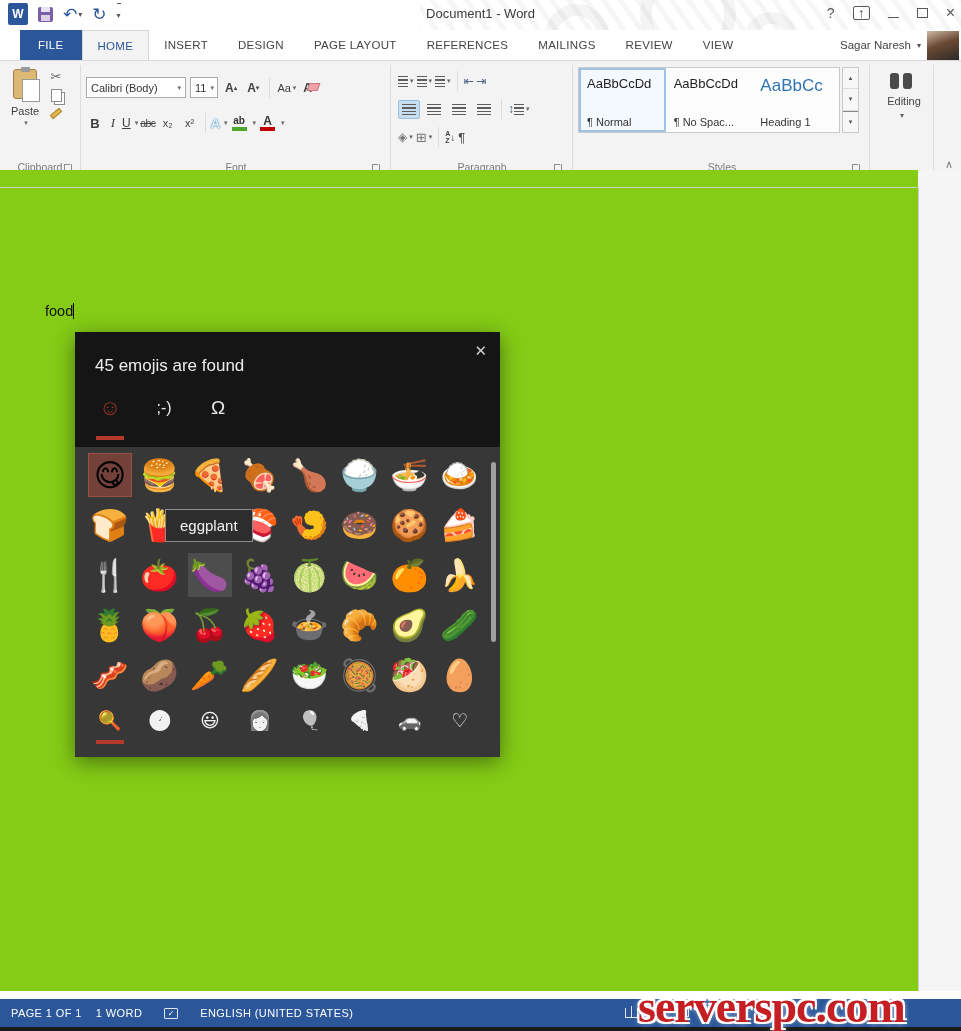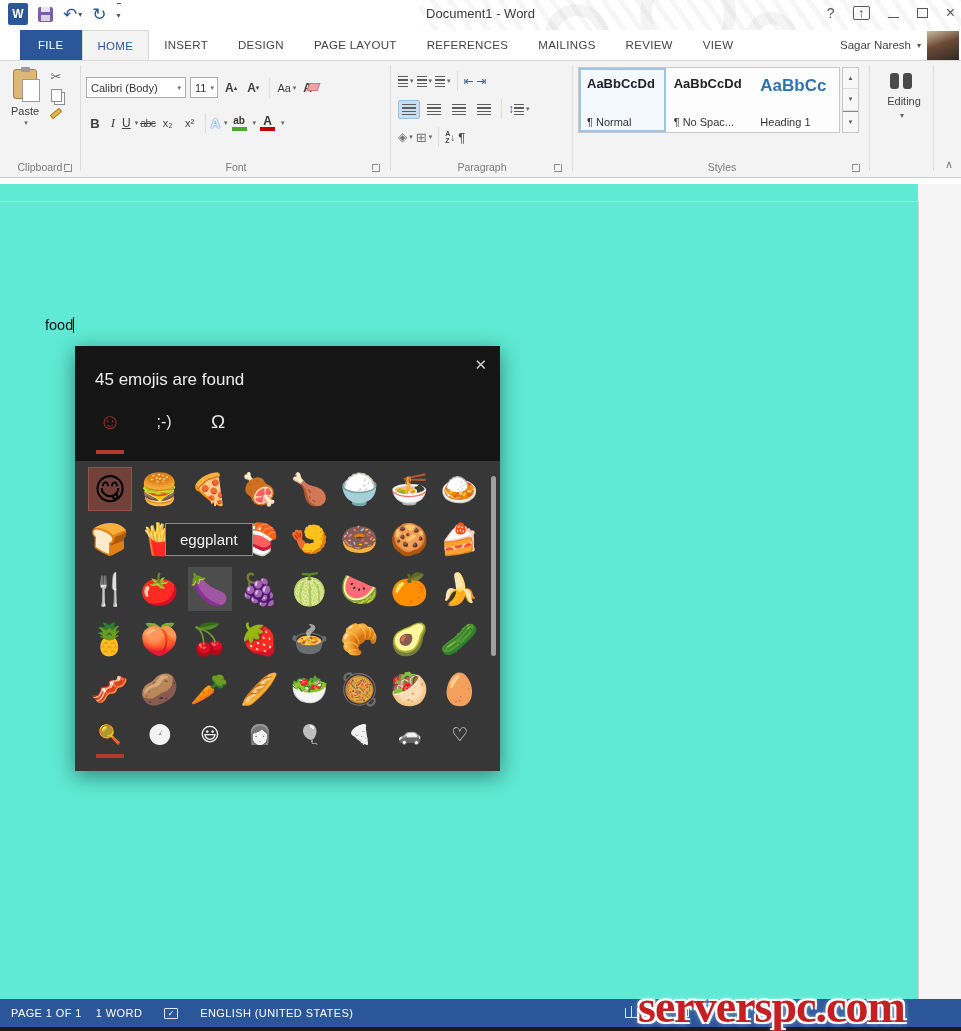--- a/index.html
+++ b/index.html
@@ -101,38 +101,38 @@
   .shad { font-size:12px; color:#777; }
   .sortb { display:flex; align-items:center; font-size:10px; color:#444; }
   .sortb .az { display:flex; flex-direction:column; font-size:7px; line-height:7px; font-weight:bold; }
   .pil { font-size:13px; color:#444; }
 
   
   .g-styles { left:574px; width:296px; }
   .stywrap { position:absolute; left:4px; top:6px; width:262px; height:66px; background:#fdfdfd; border:1px solid #c9c9c9; display:flex; }
   .stycard { width:90px; padding:8px 4px 4px 8px; display:flex; flex-direction:column; justify-content:space-between; cursor:default; }
   .stycard.selected { border:2px solid #9dc3e6; background:#f3f9fe; padding:6px 2px 2px 6px; }
-  .stycard .prev { font-size:13px; color:#222; white-space:nowrap; overflow:hidden;font-weight:bold; }
+  .stycard .prev { font-size:13px; color:#222; white-space:nowrap; overflow:hidden; }
   .stycard .prev.heading { font-size:17px; color:#2e74b5; }
   .stycard .snm { font-size:11px; color:#333; white-space:nowrap; overflow:hidden; }
   .styscroll { position:absolute; left:268px; top:6px; width:17px; height:66px; border:1px solid #c9c9c9; background:#f7f7f7; display:flex; flex-direction:column; }
   .styscroll .sb { flex:1; display:flex; align-items:center; justify-content:center; font-size:7px; color:#555; border-bottom:1px solid #ddd; cursor:default; }
   .styscroll .sb.more { border-top:1px solid #888; border-bottom:none; }
 
   
   .g-edit { left:872px; width:60px; }
   .binoc { position:absolute; left:18px; top:12px; width:22px; height:16px; }
   .binoc:before, .binoc:after { content:""; position:absolute; top:0; width:9px; height:16px; background:#4a4a4a; border-radius:3px; }
   .binoc:before { left:0; } .binoc:after { right:0; }
   .editlbl { position:absolute; left:4px; right:0; top:34px; text-align:center; font-size:11px; color:#444; }
   .editcar { position:absolute; left:0; right:0; top:50px; text-align:center; font-size:8px; color:#666; }
   .collapse { position:absolute; right:8px; bottom:6px; font-size:11px; color:#777; cursor:default; }
 
   
-  .docarea { position:absolute; left:0; top:184px; width:961px; height:821px; background:#5eead4; }
+  .docarea { position:absolute; left:0; top:170px; width:961px; height:821px; background:#84cc16; }
   .page-right-bg { position:absolute; left:918px; top:0; width:43px; height:821px; background:#f5f5f5; }
   .page-top { position:absolute; left:0; top:17px; width:919px; height:1px; background:#cfcfcf; }
   .page-rightline { position:absolute; left:918px; top:17px; width:1px; height:804px; background:#cfcfcf; }
   .doctext { position:absolute; left:45px; top:133px; font-size:14.5px; color:#111; }
   .caret { display:inline-block; width:1px; height:16px; background:#000; vertical-align:-3px; }
 
   
   .epanel { position:absolute; left:75px; top:162px; width:425px; height:425px; background:var(--panel-body,#373737); box-shadow:0 5px 20px rgba(0,0,0,.45); z-index:10; }
   .ep-header { position:absolute; left:0; top:0; width:100%; height:115px; background:var(--panel-header,#151515); }
   .ep-close { position:absolute; right:13px; top:10px; font-size:15px; color:#cfcfcf; cursor:default; }

